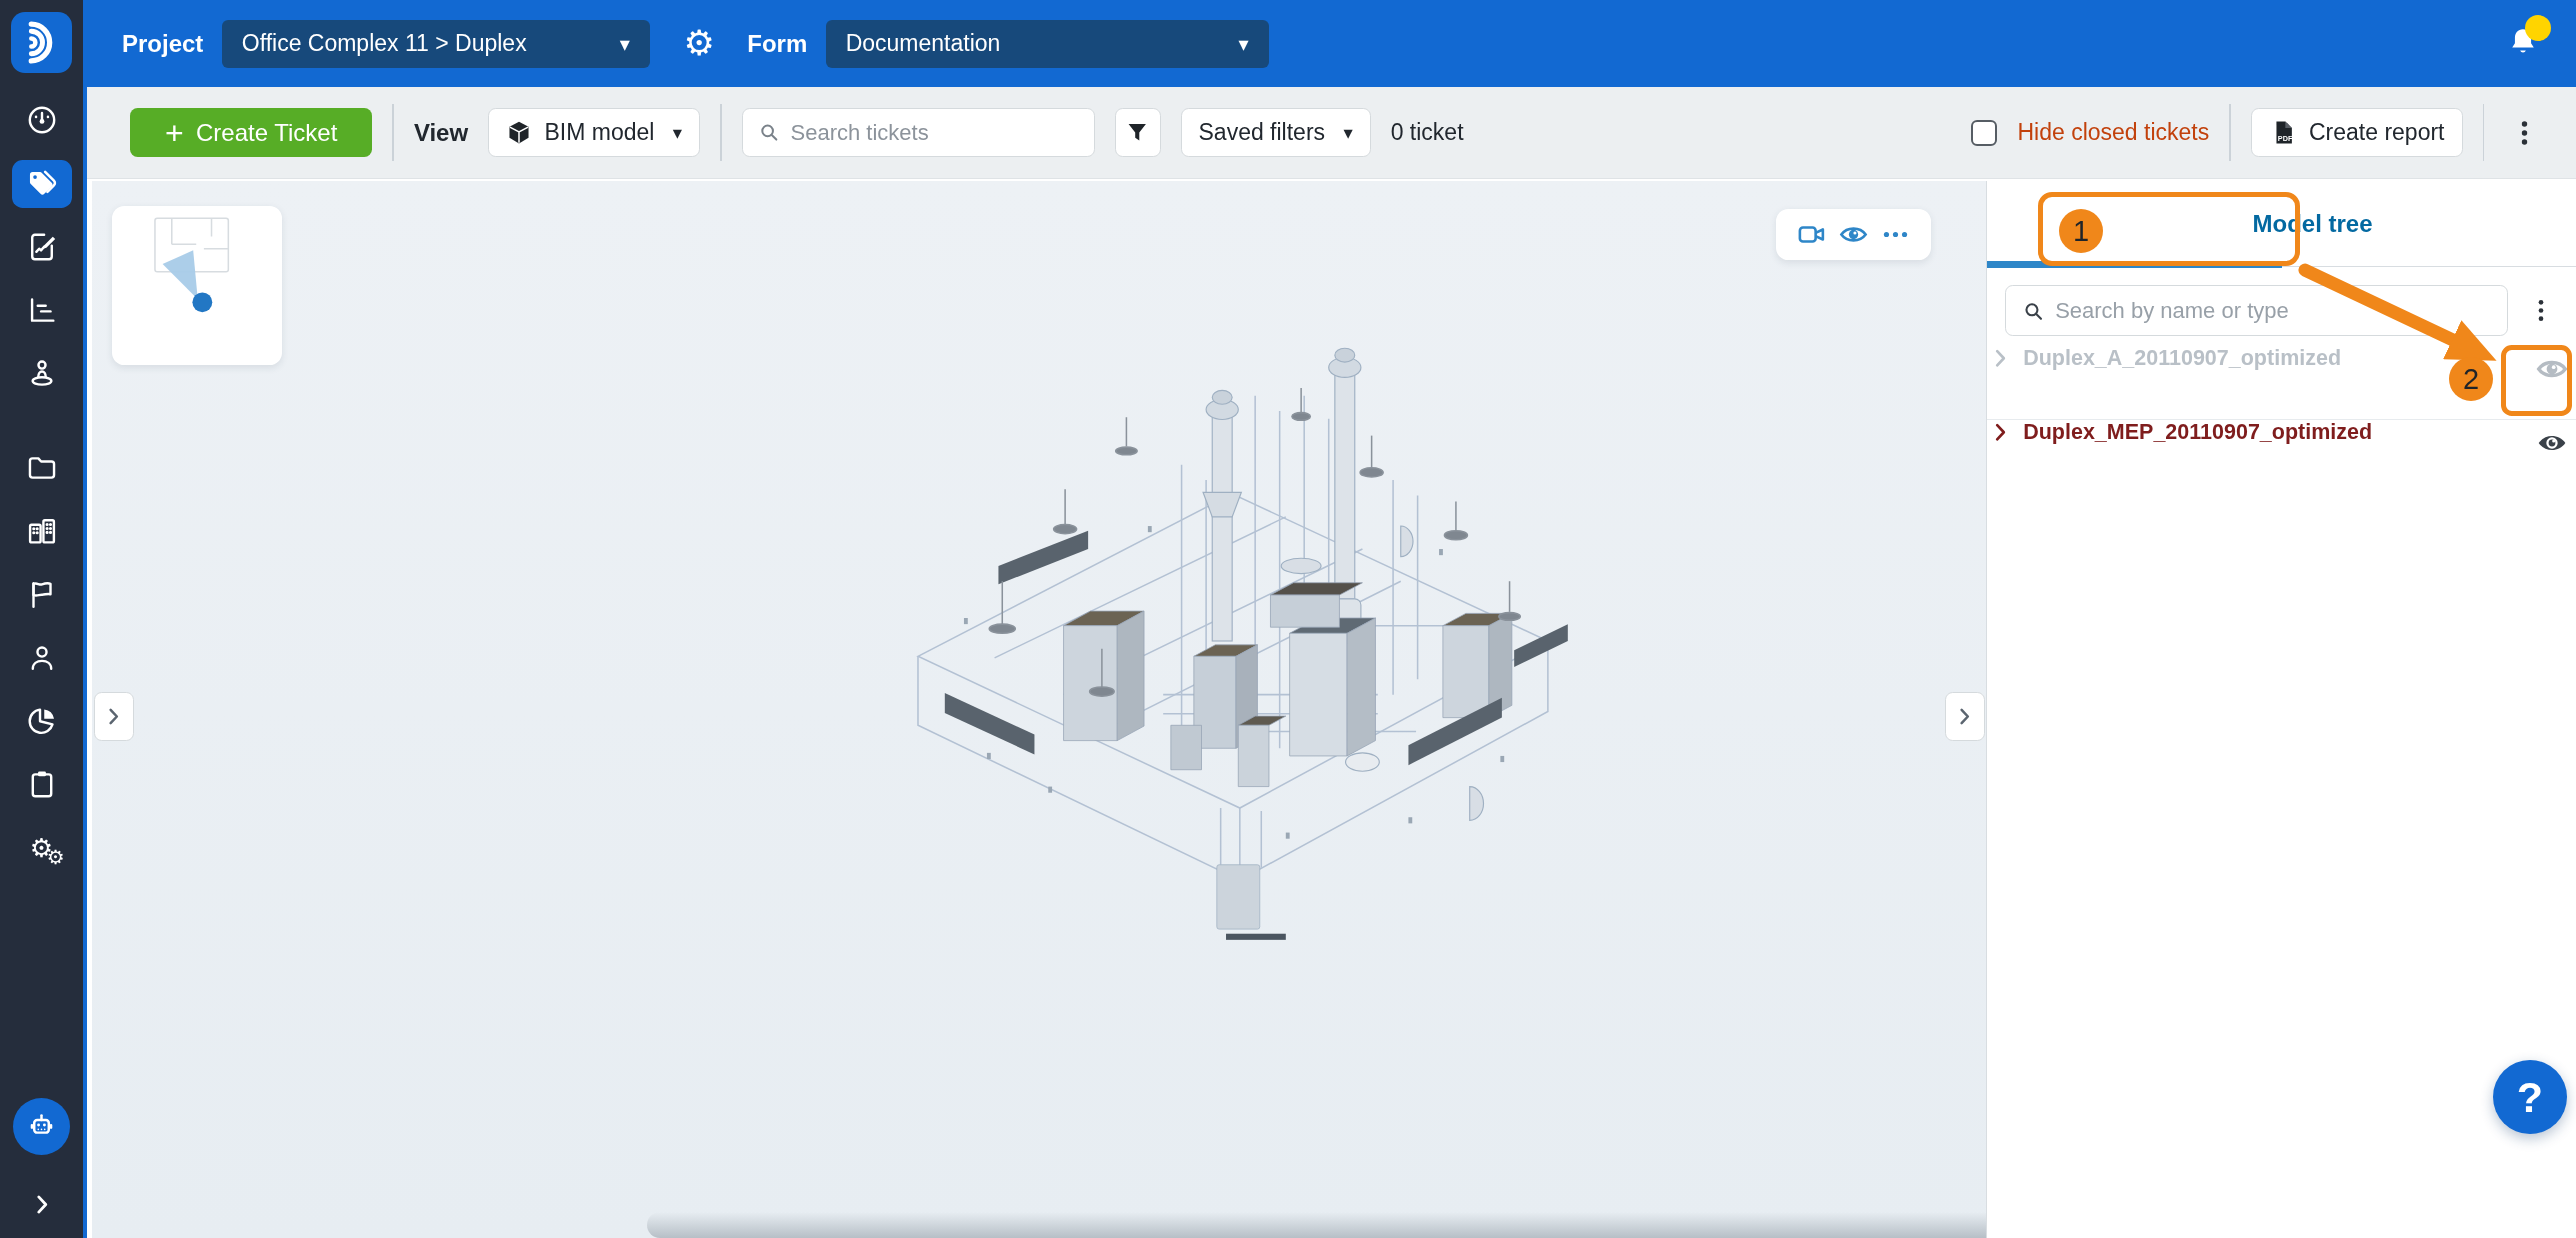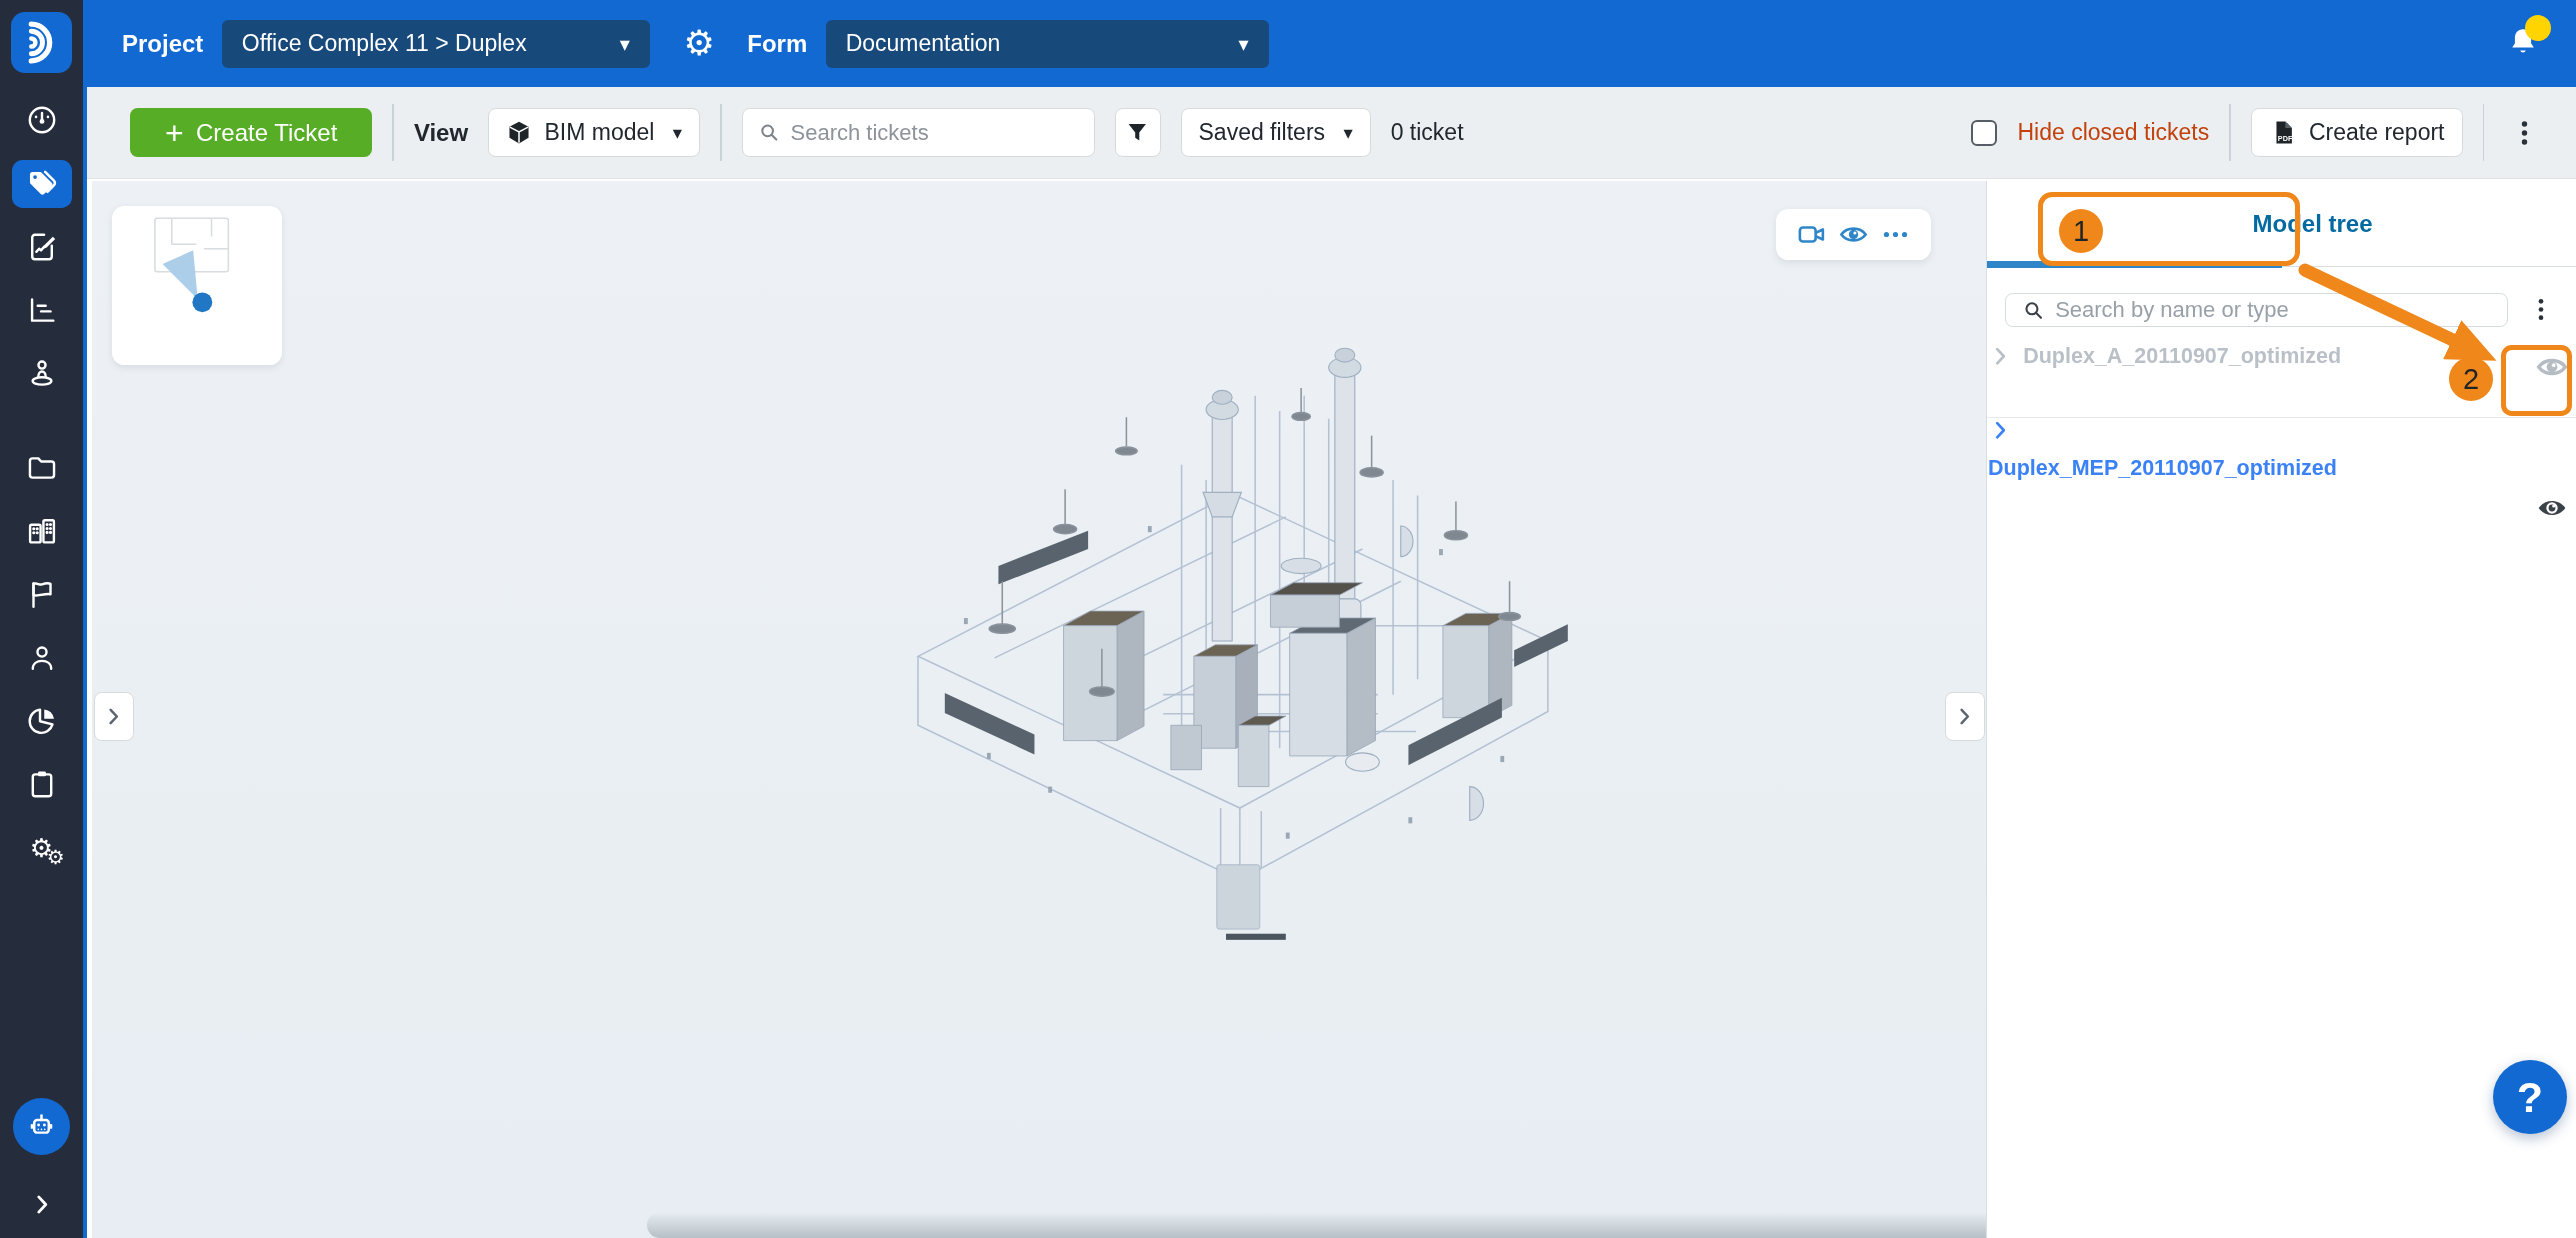--- a/index.html
+++ b/index.html
@@ -98,28 +98,28 @@
   
   .panel { position:absolute; right:0; top:181px; width:590px; bottom:0; background:#fff;
            border-left:1.5px solid #D8DDE1; }
   .tabs { display:flex; height:86px; border-bottom:1.5px solid #D8DDE1; position:relative; }
   .tab { flex:1; display:flex; align-items:center; justify-content:center;
          font-size:24px; font-weight:700; color:#21272E; cursor:pointer; }
   .tab.active { color:#0369a1;justify-content:center; }
   .tab.active .tab-text { position:relative; left:31px; }
   .tab-underline { position:absolute; left:0; bottom:-1.5px; width:295px; height:6.1px; background:#2E86C8; }
   .search-row { display:flex; align-items:center; padding:18.4px 15.3px 9.2px 18.4px; gap:12.3px; }
-  .panel-search { flex:1; height:34px; border:1.5px solid #D5DADD; border-radius:7.7px;
+  .panel-search { flex:1; height:51px; border:1.5px solid #D5DADD; border-radius:7.7px;
                   display:flex; align-items:center; padding:0 15.3px; gap:10.7px; background:#fff; }
   .panel-search input { border:none; outline:none; font-size:22px; width:100%; color:#21272E;
                         font-family:inherit; }
   .panel-search input::placeholder { color:#98A0A8; }
   .tree-row { height:74px; display:flex; padding:0 1px; gap:10.7px; cursor:pointer; }
   .tree-row.dim { color:#B9C0C7; }
-  .tree-row.dark { color:#3b82f6;flex-direction:column; }
+  .tree-row.dark { color:#7f1d1d; }
   .tree-row .chev svg { width:24.5px; height:24.5px; stroke:currentColor; stroke-width:2.6; fill:none;
                         stroke-linecap:round; stroke-linejoin:round; }
   .tree-label { font-size:21.5px; font-weight:700; color:currentColor; }
   .eye-btn { margin-left:auto; width:46px; height:46px; display:flex; align-items:center;
              justify-content:center; cursor:pointer; }
   .eye-btn svg { width:34px; height:34px; }
   .row-sep { border-bottom:1.5px solid #E7EBEE; }
 
   
   .anno { position:absolute; pointer-events:none; }

